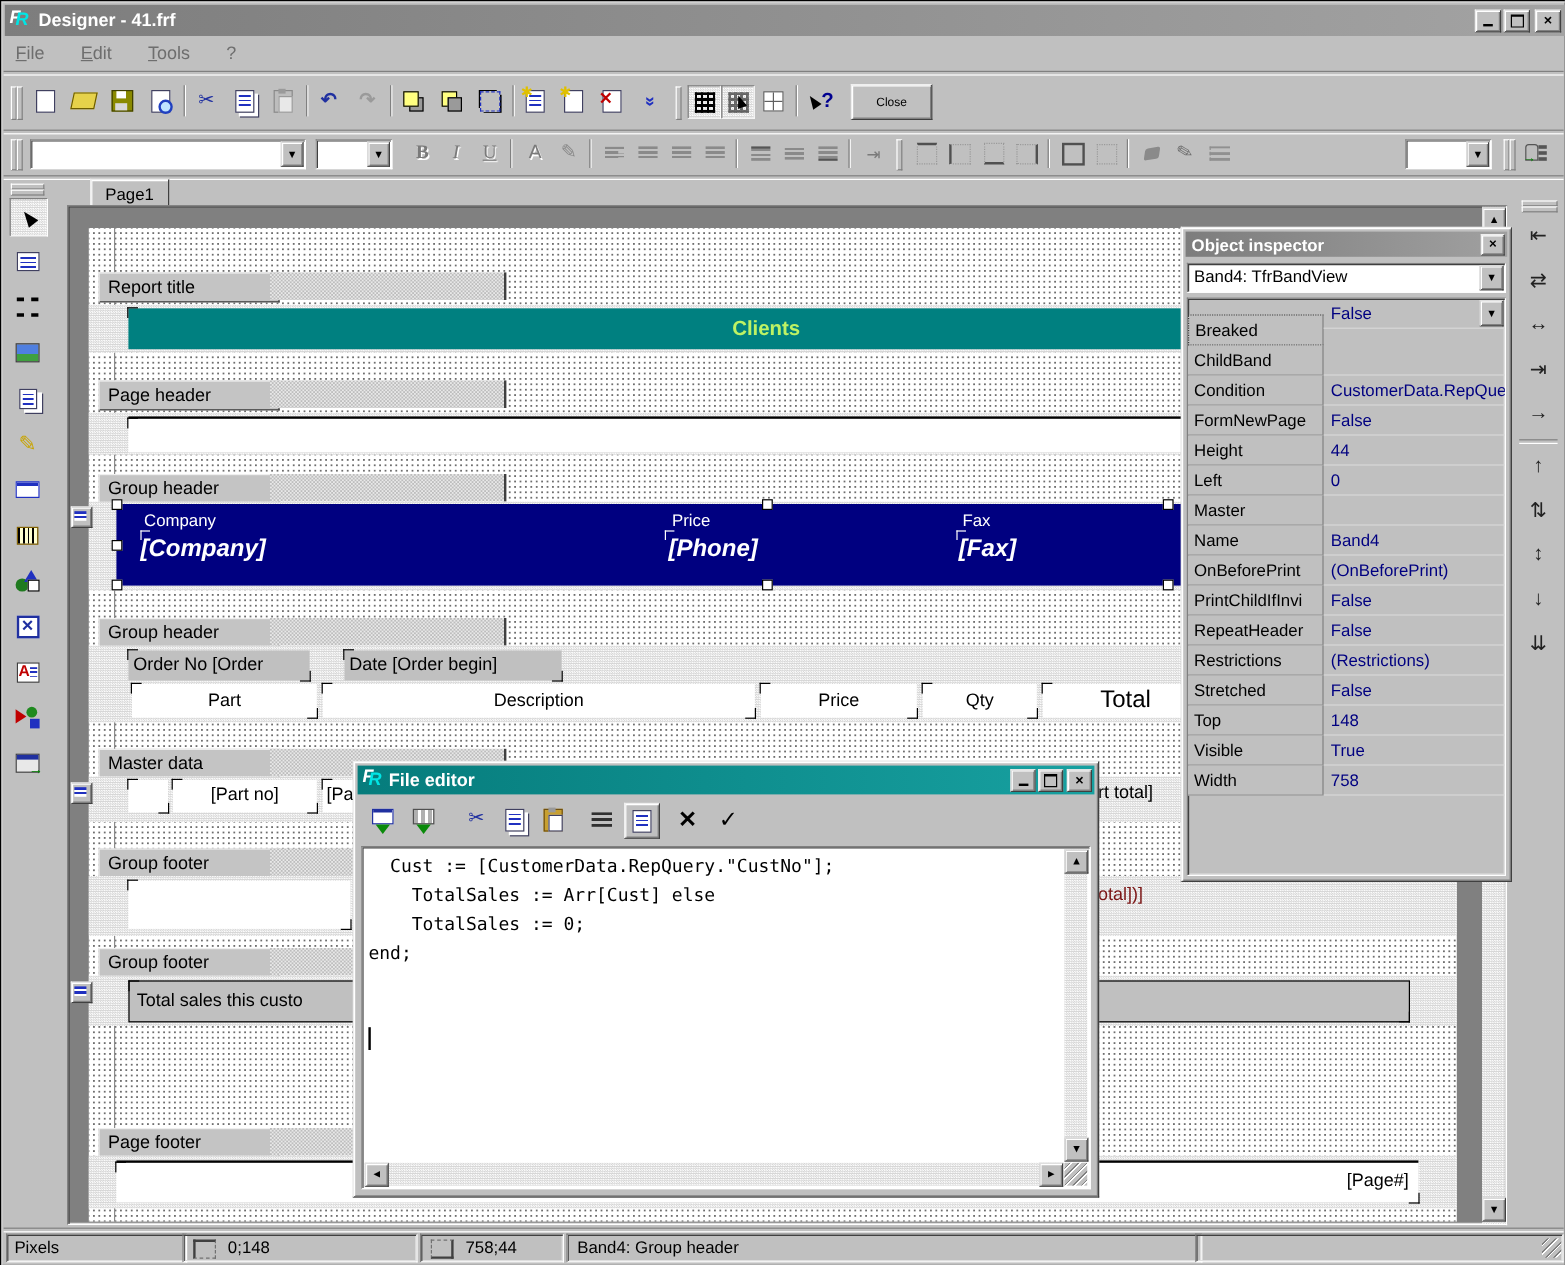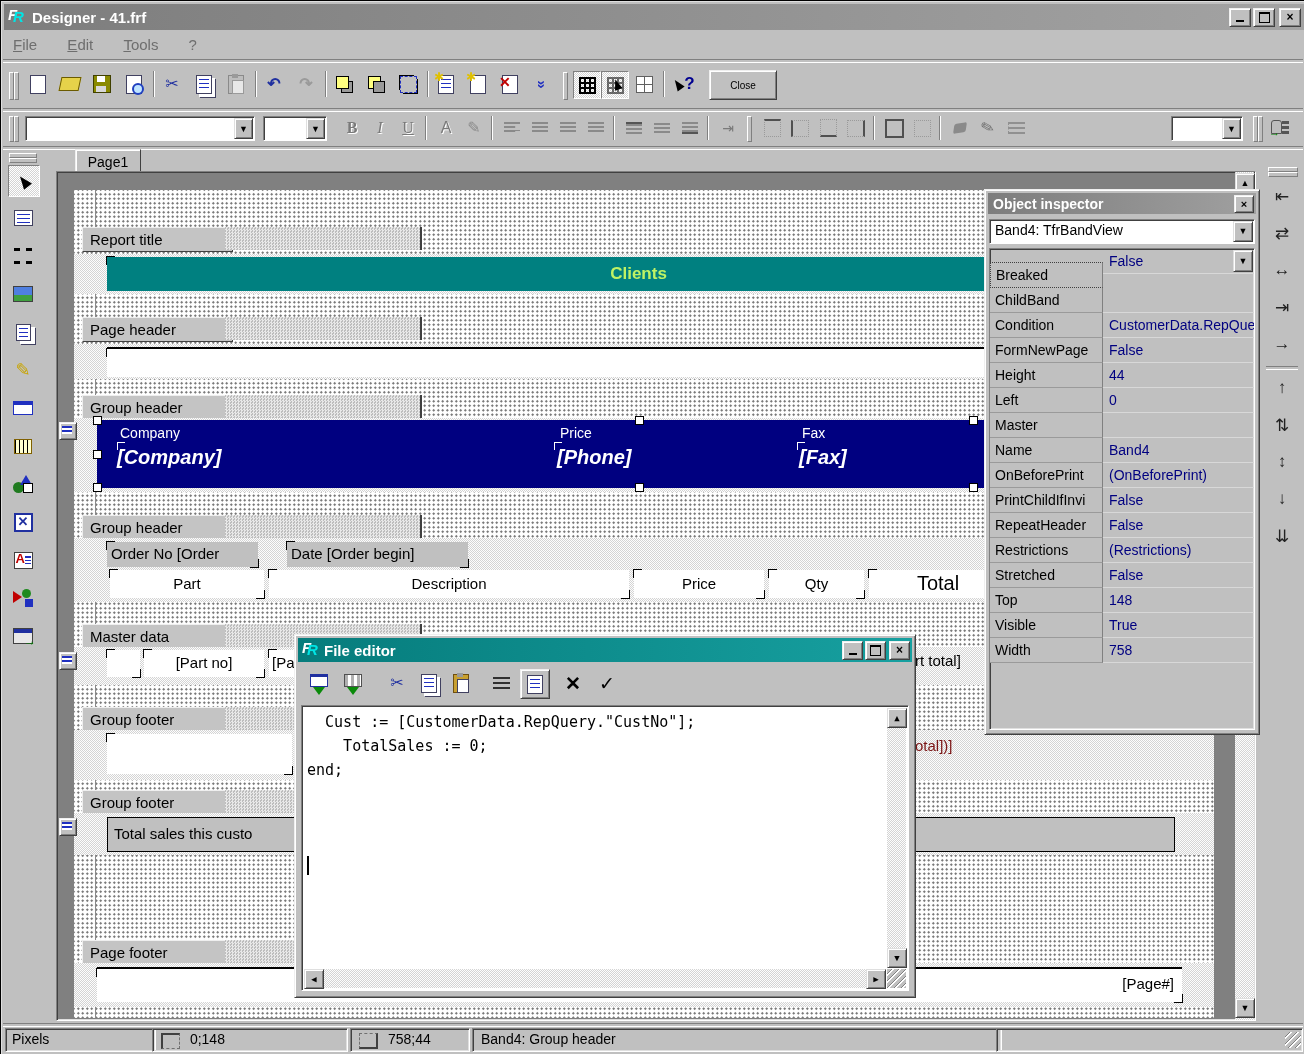--- a/index.html
+++ b/index.html
@@ -585,20 +585,21 @@
           <span style="font-size:19px;font-weight:bold;">✕</span>
         </div>
       <div class="abs tbtn" style="left:296px;top:5px;">
           <span style="font-size:19px;">✓</span>
         </div>
     </div>
 
     <div class="abs fieldw mono" style="left:6px;top:70px;width:606px;height:284px;overflow:hidden;">
       <div style="position:absolute;left:5px;top:4px;right:26px;">
         <div class="codeline">  Cust := [CustomerData.RepQuery."CustNo"];</div>
+        <div class="codeline">    TotalSales := Arr[Cust] else</div>
         <div class="codeline">    TotalSales := 0;</div>
         <div class="codeline">end;</div>
       </div>
       <div style="position:absolute;left:5px;top:150px;width:2px;height:19px;background:#000;"></div>
       <div class="abs stip" style="right:2px;top:2px;width:19px;bottom:22px;">
         <div class="sb" style="position:absolute;top:0;left:0;width:18px;height:18px;">▲</div>
         <div class="sb" style="position:absolute;bottom:0;left:0;width:18px;height:18px;">▼</div>
       </div>
       <div class="abs stip" style="left:2px;bottom:2px;height:19px;right:22px;">
         <div class="sb" style="position:absolute;left:0;top:0;width:18px;height:18px;">◀</div>

